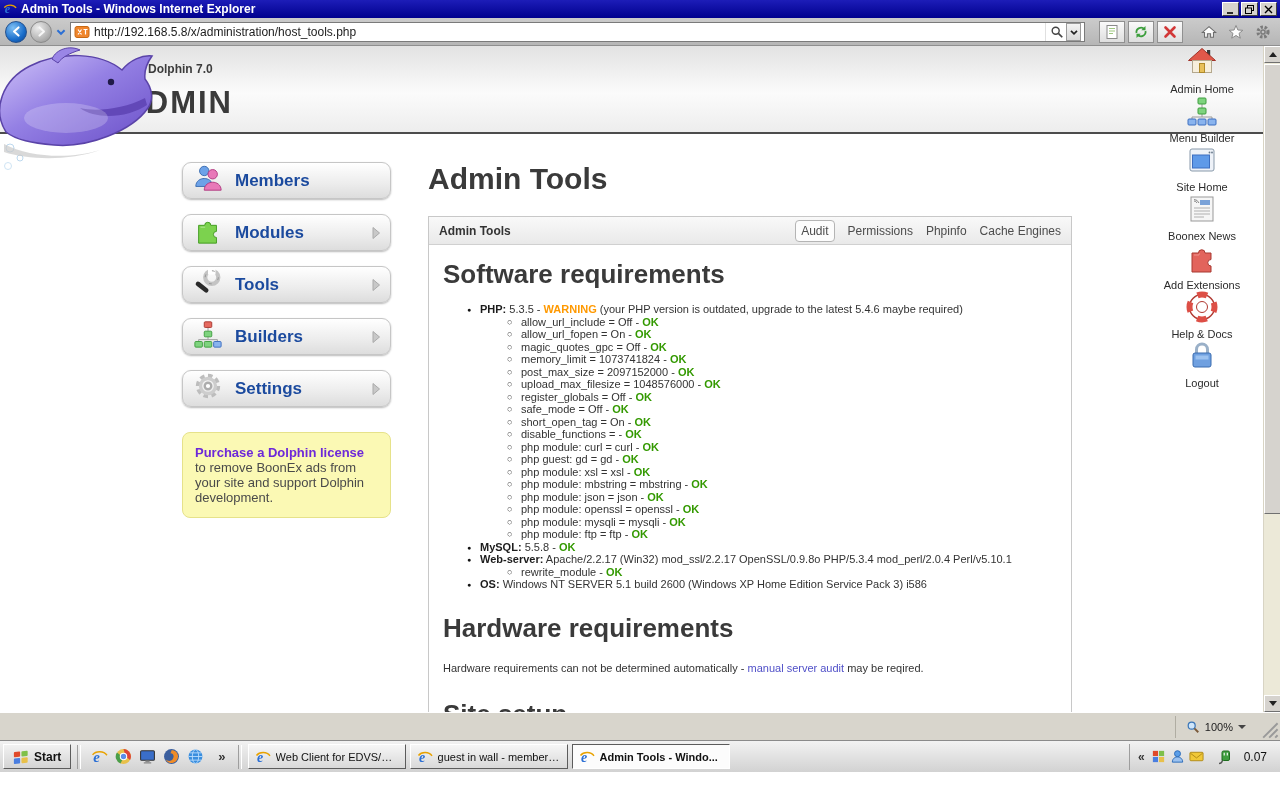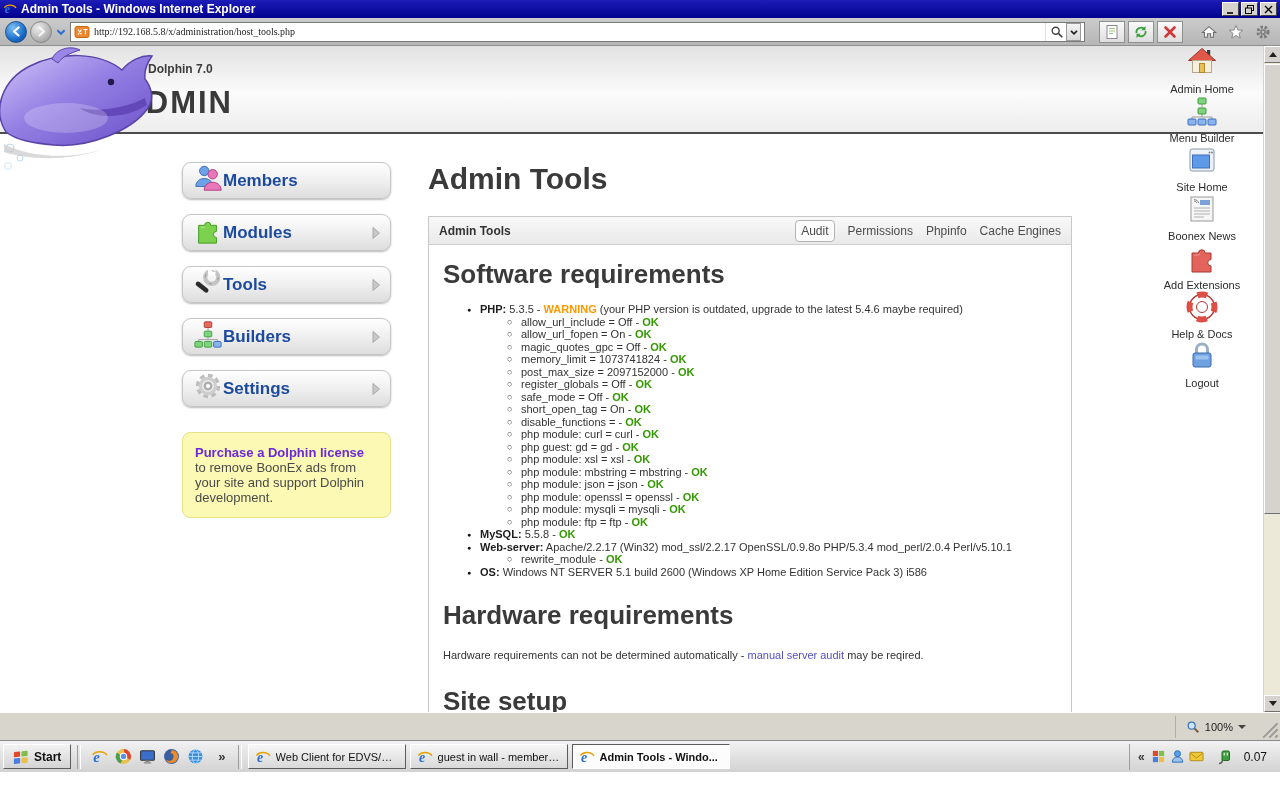--- a/index.html
+++ b/index.html
@@ -25,21 +25,21 @@
   
   .toolbar { position:absolute; top:18px; left:0; width:1280px; height:28px;
     background:linear-gradient(#cbcbcb,#b6b6b6); border-bottom:1px solid #8f8f8f;
     display:flex; align-items:center; padding:0 5px; gap:3px; }
   .nav-circle { width:22px; height:22px; border-radius:50%; display:flex; align-items:center; justify-content:center; cursor:pointer; flex:none; }
   .nav-circle .i14 { width:13px; height:13px; }
   .nav-back { background:radial-gradient(circle at 35% 30%, #7fc0f4, #1a6ecb 60%, #0b3f8a); border:1px solid #24518e; }
   .nav-fwd  { background:radial-gradient(circle at 35% 30%, #ececec, #b5b5b5 60%, #8d8d8d); border:1px solid #8a8a8a; }
   .nav-drop { width:12px; height:22px; display:flex; align-items:center; justify-content:center; cursor:pointer; }
   .url-wrap { flex:1; height:20px; background:#fff; border:1px solid #7a7a7a; display:flex; align-items:center; padding:0 3px; gap:4px; }
-  .url-input { flex:1; border:none; outline:none; font-size:10px; color:#1c1c1c; font-family:Liberation Serif, serif; background:transparent; }
+  .url-input { flex:1; border:none; outline:none; font-size:12px; color:#1c1c1c; font-family:Liberation Sans, sans-serif; background:transparent; }
   .search-seg { display:flex; align-items:center; gap:2px; padding-left:4px; border-left:1px solid #e0e0e0; }
   .combo-btn { width:15px; height:18px; background:linear-gradient(#f4f4f4,#d8d8d8); border:1px solid #9a9a9a;
     display:flex; align-items:center; justify-content:center; cursor:pointer; }
   .tb-btn { width:26px; height:22px; border:1px solid #909090; background:linear-gradient(#fafafa,#dedede);
     display:flex; align-items:center; justify-content:center; cursor:pointer; flex:none; }
   .tb-flat { width:24px; height:22px; display:flex; align-items:center; justify-content:center; cursor:pointer; flex:none; }
   .tb-gap { width:8px; flex:none; }
 
   
   .viewport { position:absolute; top:46px; left:0; width:1280px; height:666px; background:#fff; overflow:hidden; }
@@ -55,21 +55,21 @@
   .hdr-nav { position:absolute; right:28px; top:0; display:flex;flex-direction:column; }
   .hdr-nav-item { width:100px; display:flex; flex-direction:column; align-items:center; gap:5px; cursor:pointer; }
   .hdr-nav-item .lbl { font-size:11px; color:#2b2b2b; white-space:nowrap; }
 
   
   .sidebar { position:absolute; left:182px; top:116px; width:210px; }
   .side-btn { position:relative; width:209px; height:37px; margin-bottom:15px; border:1px solid #c6c6c6; border-radius:9px;
     background:linear-gradient(#ffffff,#ececec 60%, #dddddd); box-shadow:0 1px 2px rgba(0,0,0,.28);
     display:flex; align-items:center; padding:0 10px; cursor:pointer; }
   .side-btn .i32 { width:30px; height:30px; margin-top:-6px; }
-  .side-btn .lbl { font-size:17px; font-weight:bold; color:#1b4a9e; margin-left:0; }
+  .side-btn .lbl { font-size:17px; font-weight:bold; color:#1b4a9e; margin-left:12px; }
   .side-arrow { position:absolute; right:9px; top:11px; width:10px; height:14px; visibility:hidden; }
   .side-arrow.show { visibility:visible; }
   .license-note { width:209px; margin-top:25px; background:#fbf9b4; border:1px solid #e6e28a; border-radius:8px;
     padding:12px 12px; font-size:13px; color:#4a4a4a; line-height:15px; }
   .license-note a { color:#6d28d9; font-weight:bold; text-decoration:none; cursor:pointer; display:inline; }
 
   
   .main { position:absolute; left:428px; top:88px; width:644px; }
   .page-title { font-size:30px; font-weight:bold; color:#3a3a3a; margin-top:28px; line-height:34px; }
   .panel { margin-top:20px; border:1px solid #c8c8c8; background:#fff; }
@@ -509,20 +509,21 @@
                   <li class="sub"><span>allow_url_include = Off -</span> <span class="ok">OK</span></li>
 
                   <li class="sub"><span>allow_url_fopen = On -</span> <span class="ok">OK</span></li>
 
                   <li class="sub"><span>magic_quotes_gpc = Off -</span> <span class="ok">OK</span></li>
 
                   <li class="sub"><span>memory_limit = 1073741824 -</span> <span class="ok">OK</span></li>
 
                   <li class="sub"><span>post_max_size = 2097152000 -</span> <span class="ok">OK</span></li>
 
+                  <li class="sub"><span>upload_max_filesize = 1048576000 -</span> <span class="ok">OK</span></li>
 
                   <li class="sub"><span>register_globals = Off -</span> <span class="ok">OK</span></li>
 
                   <li class="sub"><span>safe_mode = Off -</span> <span class="ok">OK</span></li>
 
                   <li class="sub"><span>short_open_tag = On -</span> <span class="ok">OK</span></li>
 
                   <li class="sub"><span>disable_functions = -</span> <span class="ok">OK</span></li>
 
                   <li class="sub"><span>php module: curl = curl -</span> <span class="ok">OK</span></li>

